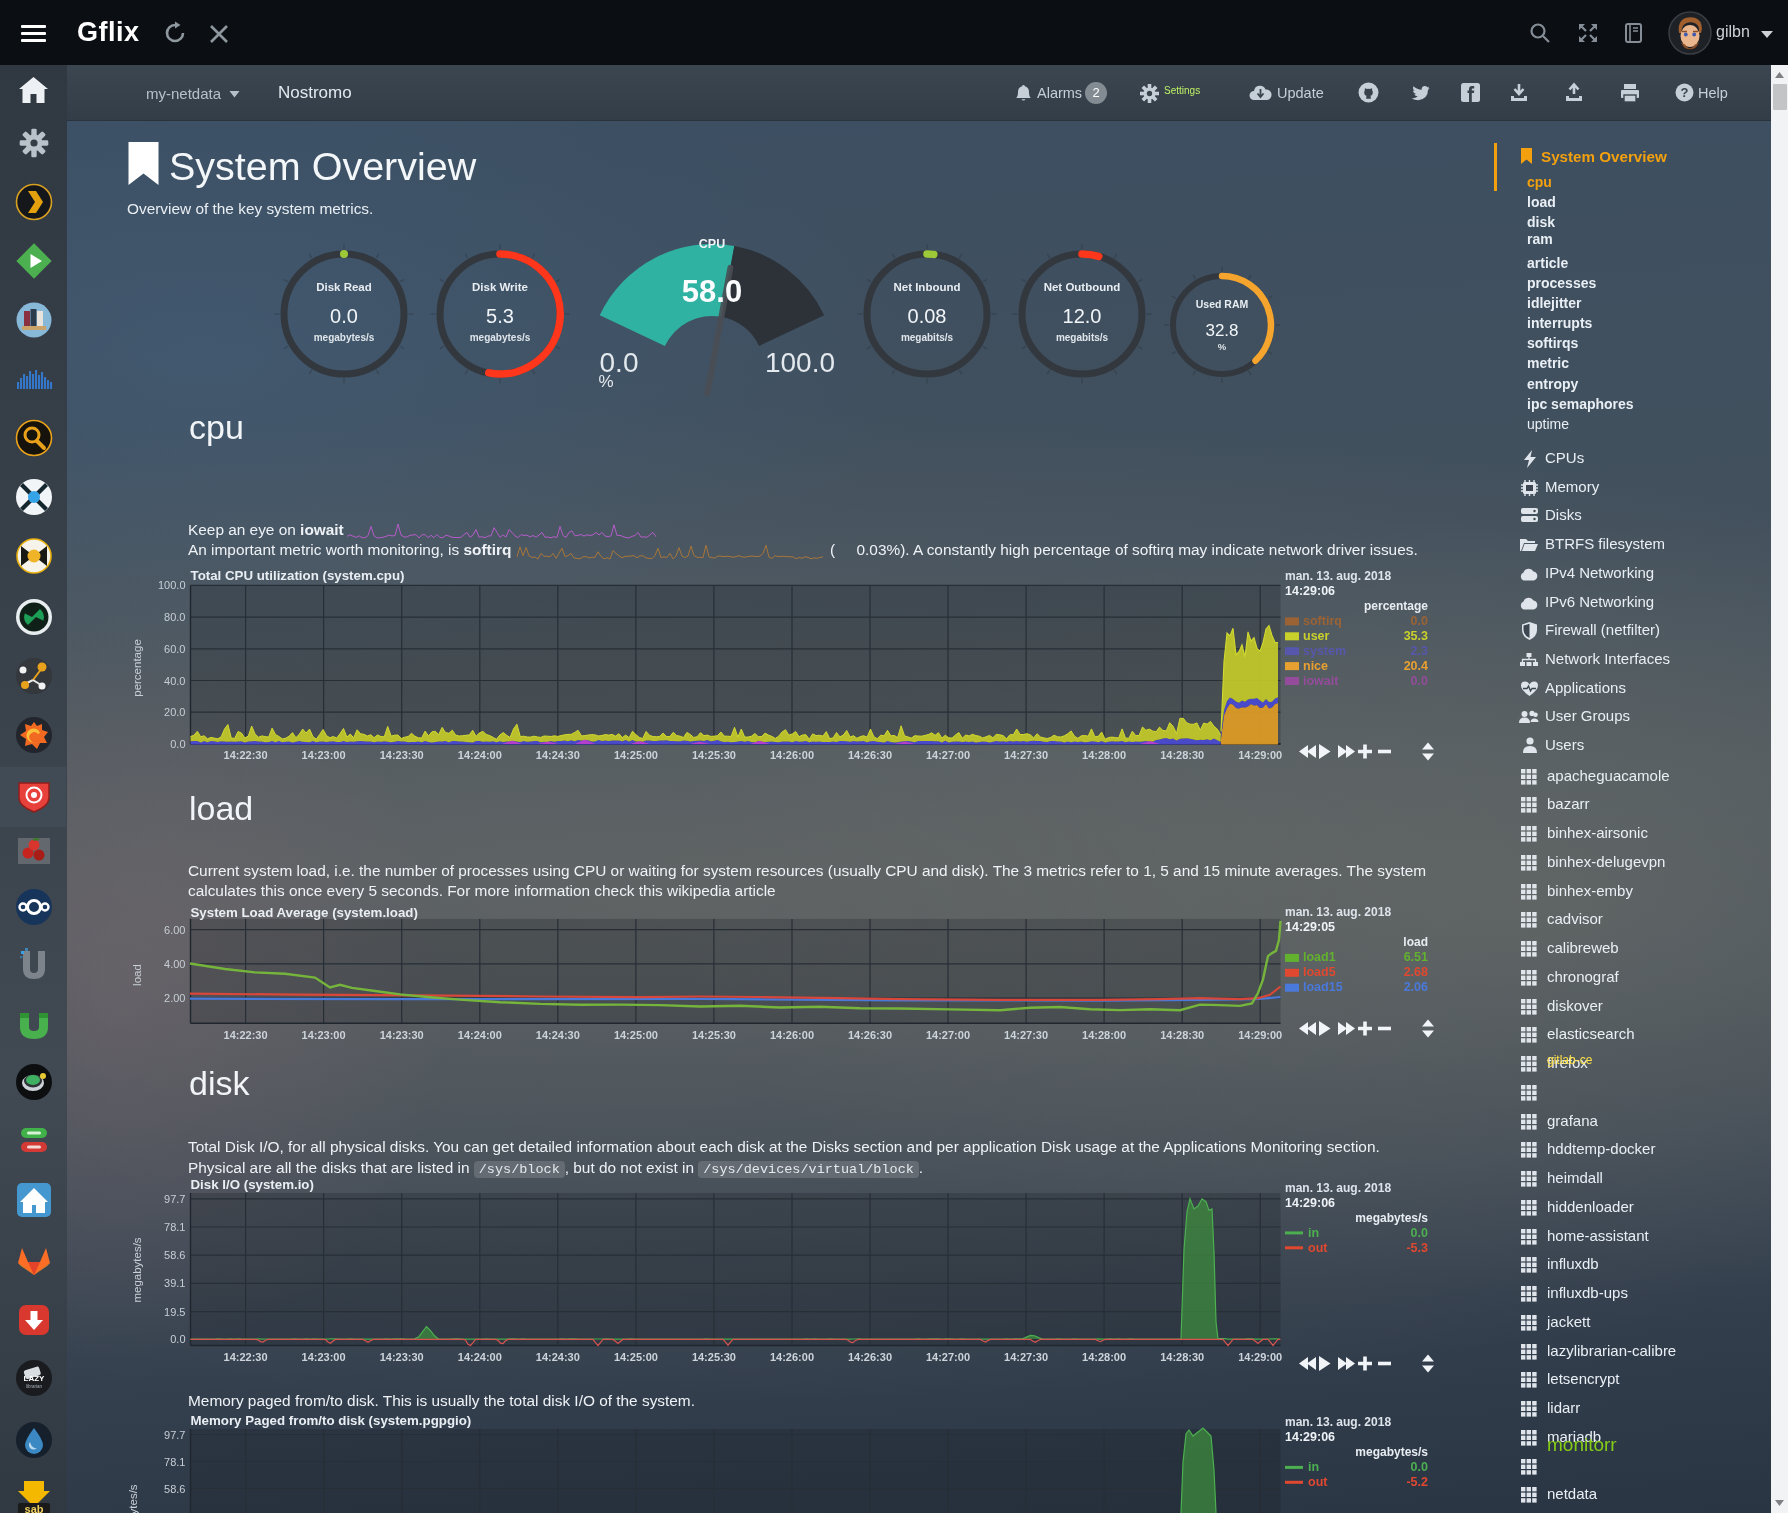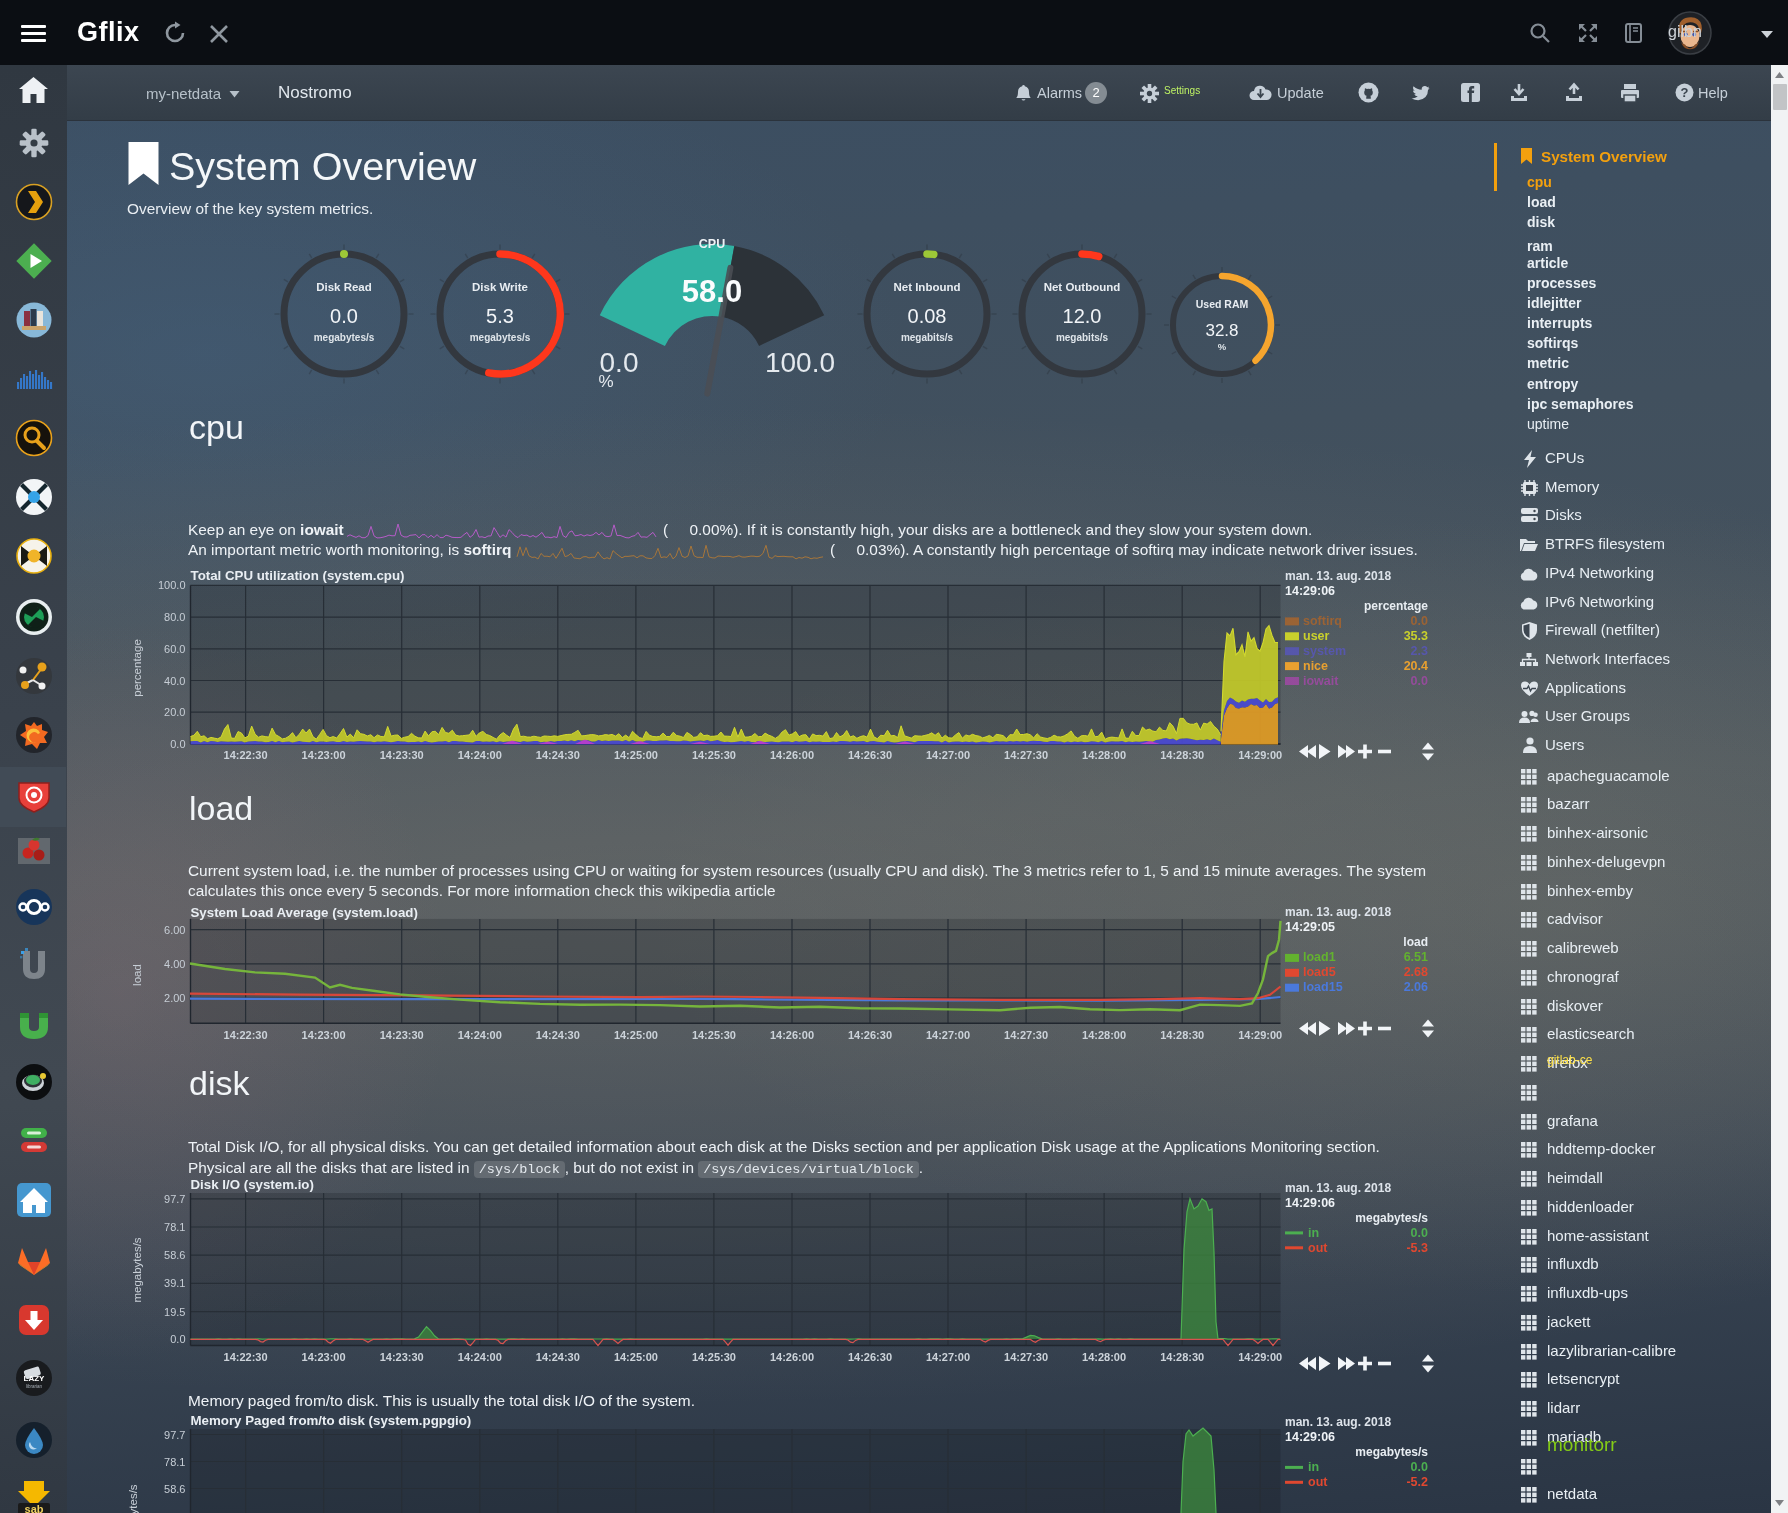--- a/index.html
+++ b/index.html
@@ -191,21 +191,21 @@
     </svg>
 <svg class="abs" style="left:1668px;top:11px" width="44" height="44" viewBox="0 0 44 44">
       <circle cx="22" cy="22" r="21" fill="#1e2126" stroke="#3a3e44" stroke-width="1.5"></circle>
       <ellipse cx="22" cy="25" rx="9.5" ry="11" fill="#eab68e"></ellipse>
       <path d="M11,22 Q9,8 20,6.5 Q31,5 33.5,14 Q34.5,18 33,22 L31,22 Q32,13 25,11.5 Q14,9.5 13,22 Z" fill="#a05f2c"></path>
       <path d="M12.5,27 Q13,34 17,37 Q22,39.5 27,37 Q31,34 31.5,27 Q31,33 27,33.5 Q22,41 17,33.5 Q13,33 12.5,27 Z" fill="#8a5027"></path>
       <path d="M14,20.5 h5 M25,20.5 h5" stroke="#8a5027" stroke-width="1.6"></path>
       <circle cx="17.8" cy="23.5" r="1.9" fill="#3f58b0"></circle>
       <circle cx="26.2" cy="23.5" r="1.9" fill="#3f58b0"></circle>
     </svg>
-<div class="abs" style="left:1668px;top:23px;font-size:16px;color:#cdd2d8">gilbn</div>
+<div class="abs" style="left:1716px;top:23px;font-size:16px;color:#cdd2d8">gilbn</div>
 <svg class="abs" style="left:1760px;top:29px" width="14" height="10" viewBox="0 0 14 10">
       <path d="M1,2 L7,9 L13,2 Z" fill="#cdd2d8"></path>
     </svg>
 <div class="abs" style="left:67px;top:65px;width:1704px;height:56px;background:linear-gradient(#3c4651,#333d47);border-bottom:1px solid #2b333c"></div>
 <svg class="abs" style="left:18px;top:76px" width="31" height="28" viewBox="0 0 31 28">
       <path d="M15.5,1 L30,13 L26.5,13 L26.5,27 L18.5,27 L18.5,18 L12.5,18 L12.5,27 L4.5,27 L4.5,13 L1,13 Z" fill="#eef1f4"></path>
     </svg>
 <div class="abs" style="left:146px;top:85px;font-size:15px;color:#b6c0c9">my-netdata</div>
 <svg class="abs" style="left:229px;top:90px" width="11" height="8" viewBox="0 0 11 8">
       <path d="M0.5,1 L5.5,7.5 L10.5,1 Z" fill="#b6c0c9"></path>
@@ -373,21 +373,20 @@
 <text x="452" y="77" text-anchor="middle" font-size="31" font-weight="bold" fill="#fafcfd">58.0</text>
 <text x="359" y="147" text-anchor="middle" font-size="28" fill="#e4e9ee">0.0</text>
 <text x="540" y="147" text-anchor="middle" font-size="28" fill="#e4e9ee">100.0</text>
 <text x="346" y="162" text-anchor="middle" font-size="17" fill="#e4e9ee">%</text>
     </svg>
 <div class="abs" style="left:189px;top:408px;font-size:34px;color:#f2f5f8">cpu</div>
 <div class="abs" style="left:188px;top:520.5px;font-size:15.4px;color:#eef2f6">Keep an eye on <b>iowait</b></div>
 <svg class="abs" style="left:347px;top:524px" width="310" height="14" viewBox="0 0 310 14">
       <path d="M0.0,12.4 L3.0,10.8 L6.0,12.2 L9.0,13.4 L12.0,11.8 L15.0,13.7 L18.0,13.7 L21.0,11.6 L24.0,2.4 L27.0,11.8 L30.0,13.9 L33.0,13.8 L36.0,13.2 L39.0,12.4 L42.0,11.1 L45.0,11.8 L48.0,11.7 L51.0,0.0 L54.0,11.1 L57.0,12.9 L60.0,13.0 L63.0,11.3 L66.0,11.0 L69.0,10.6 L72.0,14.0 L75.0,10.8 L78.0,10.6 L81.0,13.7 L84.0,11.3 L87.0,13.7 L90.0,10.6 L93.0,13.6 L96.0,13.6 L99.0,11.2 L102.0,12.0 L105.0,13.3 L108.0,13.5 L111.0,13.6 L114.0,13.3 L117.0,10.6 L120.0,8.4 L123.0,13.3 L126.0,11.0 L129.0,5.5 L132.0,13.1 L135.0,12.8 L138.0,13.7 L141.0,12.0 L144.0,11.9 L147.0,3.6 L150.0,8.4 L153.0,13.4 L156.0,10.8 L159.0,13.1 L162.0,5.6 L165.0,8.4 L168.0,11.9 L171.0,13.6 L174.0,10.6 L177.0,11.5 L180.0,11.1 L183.0,13.0 L186.0,11.5 L189.0,13.2 L192.0,11.0 L195.0,8.4 L198.0,13.3 L201.0,13.1 L204.0,13.8 L207.0,12.7 L210.0,13.5 L213.0,2.4 L216.0,11.6 L219.0,13.5 L222.0,8.4 L225.0,6.9 L228.0,11.8 L231.0,11.4 L234.0,10.5 L237.0,12.1 L240.0,10.8 L243.0,11.5 L246.0,10.8 L249.0,8.4 L252.0,11.0 L255.0,8.4 L258.0,12.0 L261.0,12.7 L264.0,11.9 L267.0,0.8 L270.0,11.5 L273.0,11.4 L276.0,12.5 L279.0,13.7 L282.0,13.9 L285.0,12.3 L288.0,11.6 L291.0,8.4 L294.0,13.1 L297.0,12.9 L300.0,13.3 L303.0,10.8 L306.0,8.4 L309.0,12.9" fill="none" stroke="#b65cc8" stroke-width="1.0" stroke-opacity="1.0"></path>
     </svg>
-<div class="abs" style="left:663px;top:520.5px;font-size:15.4px;color:#eef2f6">(&nbsp;&nbsp;&nbsp;&nbsp;&nbsp;0.00%). If it is constantly high, your disks are a bottleneck and they slow your system down.</div>
 <div class="abs" style="left:188px;top:541px;font-size:15.4px;color:#eef2f6">An important metric worth monitoring, is <b>softirq</b></div>
 <svg class="abs" style="left:517px;top:545px" width="308" height="14" viewBox="0 0 308 14">
       <path d="M0.0,11.8 L3.0,1.8 L6.0,10.8 L9.0,2.5 L12.0,10.8 L15.0,12.4 L18.0,12.1 L21.0,14.0 L24.0,8.4 L27.0,11.3 L30.0,11.2 L33.0,11.8 L36.0,8.4 L39.0,13.3 L42.0,8.4 L45.0,3.2 L48.0,11.6 L51.0,10.7 L54.0,8.4 L57.0,13.0 L60.0,13.4 L63.0,13.8 L66.0,11.9 L69.0,11.6 L72.0,12.9 L75.0,12.3 L78.0,12.3 L81.0,6.8 L84.0,11.4 L87.0,13.9 L90.0,12.7 L93.0,14.0 L96.0,5.6 L99.0,8.4 L102.0,10.7 L105.0,12.8 L108.0,11.3 L111.0,11.4 L114.0,11.0 L117.0,10.7 L120.0,12.8 L123.0,10.8 L126.0,10.8 L129.0,12.9 L132.0,13.4 L135.0,13.5 L138.0,10.5 L141.0,3.3 L144.0,12.6 L147.0,11.9 L150.0,12.4 L153.0,8.4 L156.0,13.9 L159.0,11.1 L162.0,2.6 L165.0,11.2 L168.0,12.5 L171.0,11.0 L174.0,1.0 L177.0,10.6 L180.0,12.3 L183.0,12.3 L186.0,12.6 L189.0,0.3 L192.0,11.8 L195.0,12.8 L198.0,13.0 L201.0,11.0 L204.0,11.2 L207.0,11.6 L210.0,11.3 L213.0,11.5 L216.0,12.3 L219.0,11.6 L222.0,10.7 L225.0,12.0 L228.0,12.1 L231.0,11.6 L234.0,11.1 L237.0,11.2 L240.0,11.7 L243.0,11.1 L246.0,8.4 L249.0,0.3 L252.0,12.2 L255.0,13.4 L258.0,10.7 L261.0,11.6 L264.0,11.4 L267.0,11.3 L270.0,11.7 L273.0,11.8 L276.0,11.8 L279.0,13.9 L282.0,12.5 L285.0,13.2 L288.0,11.8 L291.0,12.3 L294.0,13.8 L297.0,12.9 L300.0,13.3 L303.0,12.4 L306.0,11.9" fill="none" stroke="#a8763a" stroke-width="1.0" stroke-opacity="1.0"></path>
     </svg>
 <div class="abs" style="left:830px;top:541px;font-size:15.4px;color:#eef2f6">(&nbsp;&nbsp;&nbsp;&nbsp;&nbsp;0.03%). A constantly high percentage of softirq may indicate network driver issues.</div>
 <svg class="abs" style="left:150px;top:568px" width="1340" height="200" viewBox="0 0 1340 200">
       <rect x="40.5" y="17.4" width="1090.0" height="158.6" fill="#14181d" fill-opacity="0.22"></rect>
 <line x1="95.6" y1="17.4" x2="95.6" y2="176.0" stroke="#272e36" stroke-width="1.2"></line>
 <line x1="173.6" y1="17.4" x2="173.6" y2="176.0" stroke="#272e36" stroke-width="1.2"></line>
 <line x1="251.7" y1="17.4" x2="251.7" y2="176.0" stroke="#272e36" stroke-width="1.2"></line>
@@ -675,21 +674,21 @@
 <text x="-13" y="105" font-size="11.5" fill="#c7ced6" transform="rotate(-90 -13,105)" text-anchor="middle">megabytes/s</text>
     </svg>
 <div class="abs" style="left:1494px;top:143px;width:3px;height:48px;background:#f3a00e"></div>
 <svg class="abs" style="left:1520px;top:148px" width="13" height="17" viewBox="0 0 13 17">
       <path d="M1,0 L12,0 L12,16 L6.5,11.5 L1,16 Z" fill="#f3a00e"></path>
     </svg>
 <div class="abs" style="left:1541px;top:148px;font-size:15.2px;font-weight:bold;color:#f3a00e">System Overview</div>
 <div class="abs" style="left:1527px;top:174px;font-size:14px;font-weight:bold;color:#f3a00e">cpu</div>
 <div class="abs" style="left:1527px;top:194.2px;font-size:14px;font-weight:bold;color:#e9eff4">load</div>
 <div class="abs" style="left:1527px;top:214.3px;font-size:14px;font-weight:bold;color:#e9eff4">disk</div>
-<div class="abs" style="left:1527px;top:238px;font-size:14px;font-weight:bold;color:#e9eff4">ram</div>
+<div class="abs" style="left:1527px;top:231px;font-size:14px;font-weight:bold;color:#e9eff4">ram</div>
 <div class="abs" style="left:1527px;top:254.7px;font-size:14px;font-weight:bold;color:#e9eff4">article</div>
 <div class="abs" style="left:1527px;top:274.8px;font-size:14px;font-weight:bold;color:#e9eff4">processes</div>
 <div class="abs" style="left:1527px;top:294.9px;font-size:14px;font-weight:bold;color:#e9eff4">idlejitter</div>
 <div class="abs" style="left:1527px;top:315.1px;font-size:14px;font-weight:bold;color:#e9eff4">interrupts</div>
 <div class="abs" style="left:1527px;top:335.2px;font-size:14px;font-weight:bold;color:#e9eff4">softirqs</div>
 <div class="abs" style="left:1527px;top:355.4px;font-size:14px;font-weight:bold;color:#e9eff4">metric</div>
 <div class="abs" style="left:1527px;top:375.5px;font-size:14px;font-weight:bold;color:#e9eff4">entropy</div>
 <div class="abs" style="left:1527px;top:395.7px;font-size:14px;font-weight:bold;color:#e9eff4">ipc semaphores</div>
 <div class="abs" style="left:1527px;top:415.8px;font-size:14px;font-weight:normal;color:#e9eff4">uptime</div>
 <svg class="abs" style="left:1523px;top:450px" width="14" height="18" viewBox="0 0 14 18">

